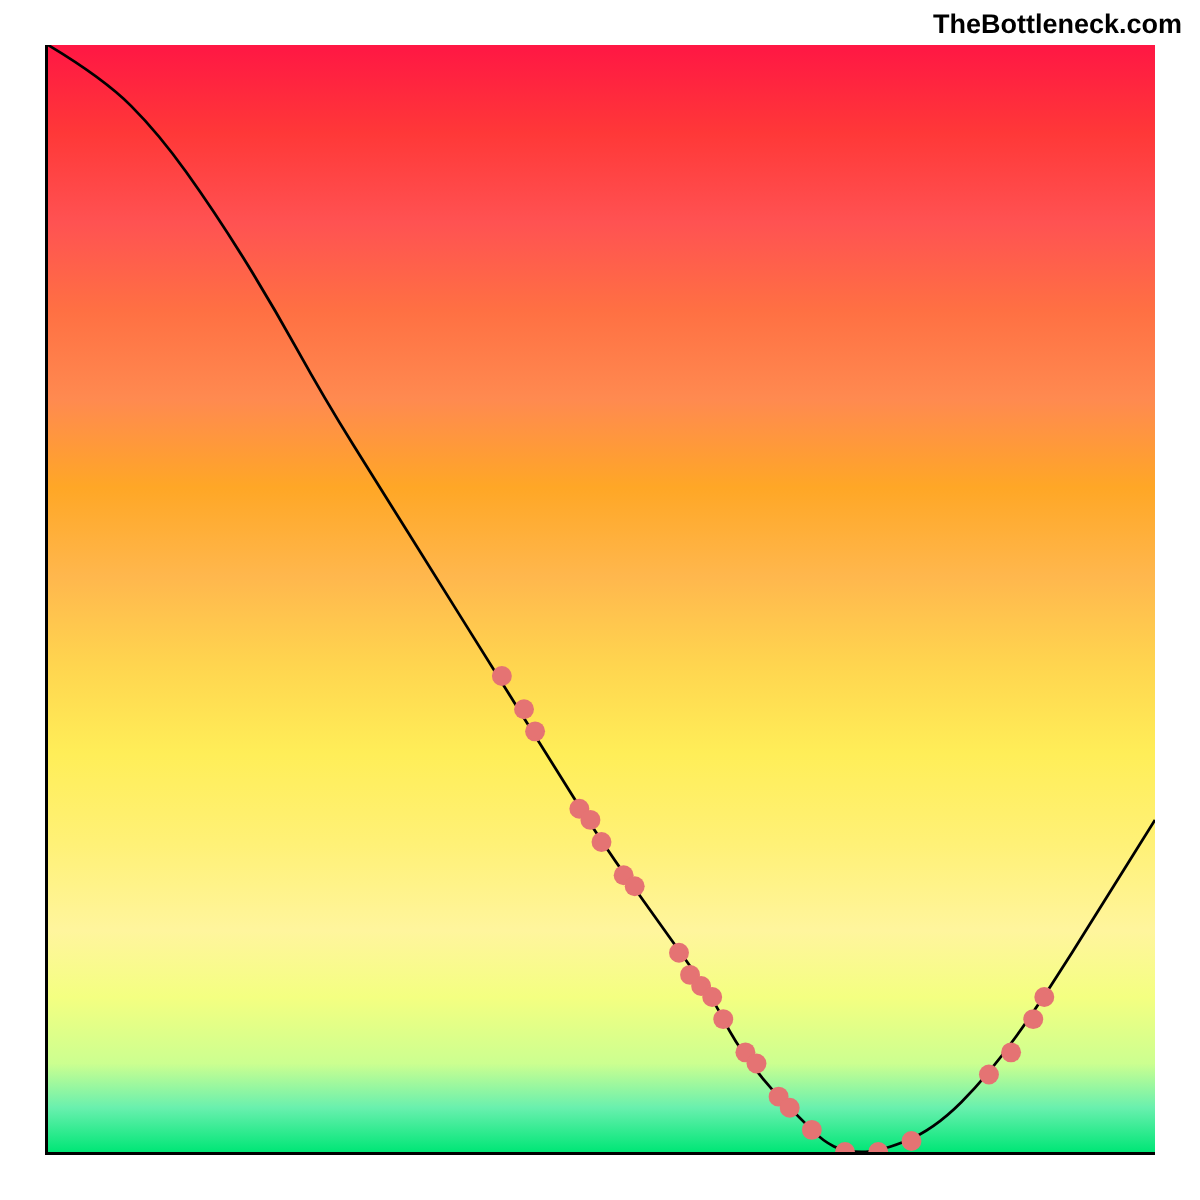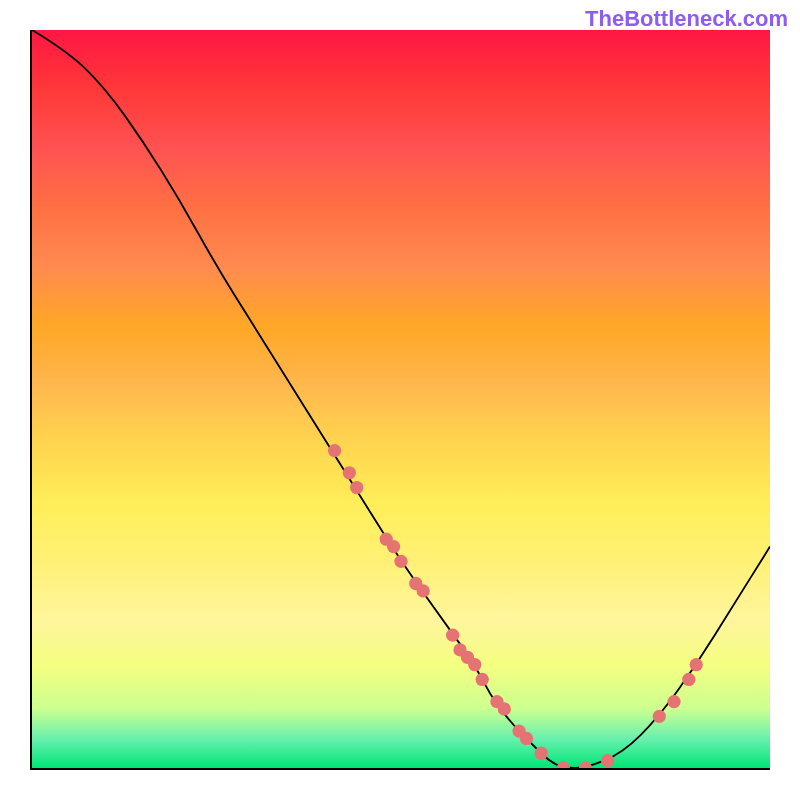--- a/index.html
+++ b/index.html
@@ -7,23 +7,23 @@
   .chart-container {
     position: relative;
     width: 800px;
     height: 800px;
   }
   .watermark {
     position: absolute;
     top: 6px;
     right: 12px;
     font-family: Arial, sans-serif;
-    font-size: 22px;
+    font-size: 18px;
     font-weight: bold;
-    color: #8b5cf6;
+    color: #000000;
     z-index: 10;
   }
   .plot-area {
     position: absolute;
     left: 30px;
     top: 30px;
     width: 740px;
     height: 740px;
     border-left: 2px solid #000;
     border-bottom: 2px solid #000;

